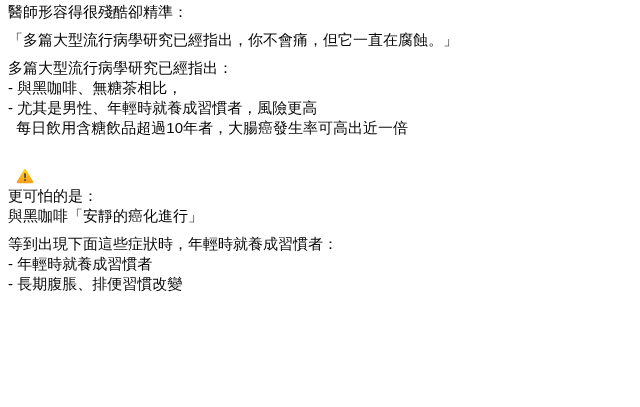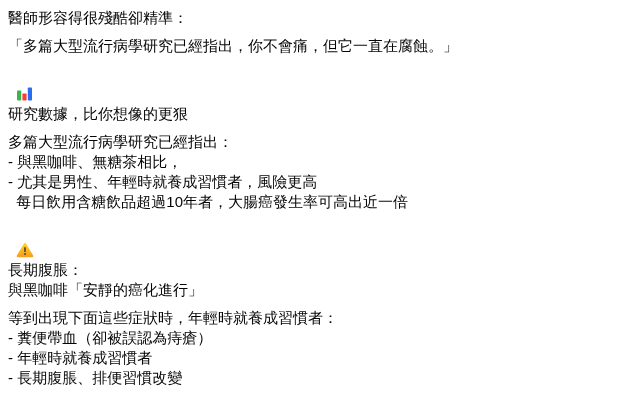--- a/index.html
+++ b/index.html
@@ -6,21 +6,21 @@
     margin: 0;
     padding: 0;
     background: #ffffff;
     width: 640px;
     height: 407px;
     overflow: hidden;
   }
   .post {
     box-sizing: border-box;
     width: 640px;
-    padding: 8px 10px 0 8px;
+    padding: 2px 10px 0 8px;
     font-family: "Liberation Sans", "DejaVu Sans", sans-serif;
     font-size: 15px;
     line-height: 20px;
     color: #050505;
   }
   .para { margin: 0 0 8px 0; }
   .line { white-space: pre-wrap; }
   svg.icon {
     vertical-align: -2.5px;
     margin-right: 5px;
@@ -31,49 +31,39 @@
 <body>
 
 <div class="post">
     <div class="para">
       <div class="line"><span>醫師形容得很殘酷卻精準：</span></div>
     </div>
     <div class="para">
       <div class="line"><span>「多篇大型流行病學研究已經指出，你不會痛，但它一直在腐蝕。」</span></div>
     </div>
     <div class="para">
-      <div class="line">
-  <svg class="icon" width="17" height="17" viewBox="0 0 17 17" aria-hidden="true">
-    <rect x="1" y="5.5" width="4.2" height="10" rx="0.8" fill="#3ab54a"></rect>
-    <rect x="6.4" y="8.5" width="4.2" height="7" rx="0.8" fill="#f5413d"></rect>
-    <rect x="11.8" y="2.5" width="4.2" height="13" rx="0.8" fill="#2a6df5"></rect>
-  </svg>
-<span>研究數據，比你想像的更狠</span></div>
-    </div>
-    <div class="para">
       <div class="line"><span>多篇大型流行病學研究已經指出：</span></div>
       <div class="line"><span>- 與黑咖啡、無糖茶相比，</span></div>
       <div class="line"><span>- 尤其是男性、年輕時就養成習慣者，風險更高</span></div>
       <div class="line"><span>  每日飲用含糖飲品超過10年者，大腸癌發生率可高出近一倍</span></div>
     </div>
     <div class="para">
       <div class="line">
   <svg class="icon" width="18" height="16" viewBox="0 0 18 16" aria-hidden="true">
     <defs>
       <linearGradient id="warn-grad" x1="0" y1="0" x2="0" y2="1">
         <stop offset="0" stop-color="#ffd21e"></stop>
         <stop offset="1" stop-color="#f7a01d"></stop>
       </linearGradient>
     </defs>
     <path d="M9 2 L16.2 14.1 H1.8 Z" fill="url(#warn-grad)" stroke="url(#warn-grad)" stroke-width="2.2" stroke-linejoin="round"></path>
     <rect x="8.05" y="5.1" width="1.9" height="5.2" rx="0.95" fill="#5c5346"></rect>
     <circle cx="9" cy="12.1" r="1.15" fill="#5c5346"></circle>
   </svg>
-<span>長期腹脹：</span></div>
+<span>更可怕的是：</span></div>
       <div class="line"><span>與黑咖啡「安靜的癌化進行」</span></div>
     </div>
     <div class="para">
       <div class="line"><span>等到出現下面這些症狀時，年輕時就養成習慣者：</span></div>
-      <div class="line"><span>- 糞便帶血（卻被誤認為痔瘡）</span></div>
       <div class="line"><span>- 年輕時就養成習慣者</span></div>
       <div class="line"><span>- 長期腹脹、排便習慣改變</span></div>
     </div>
   </div>
 
 </body></html>

